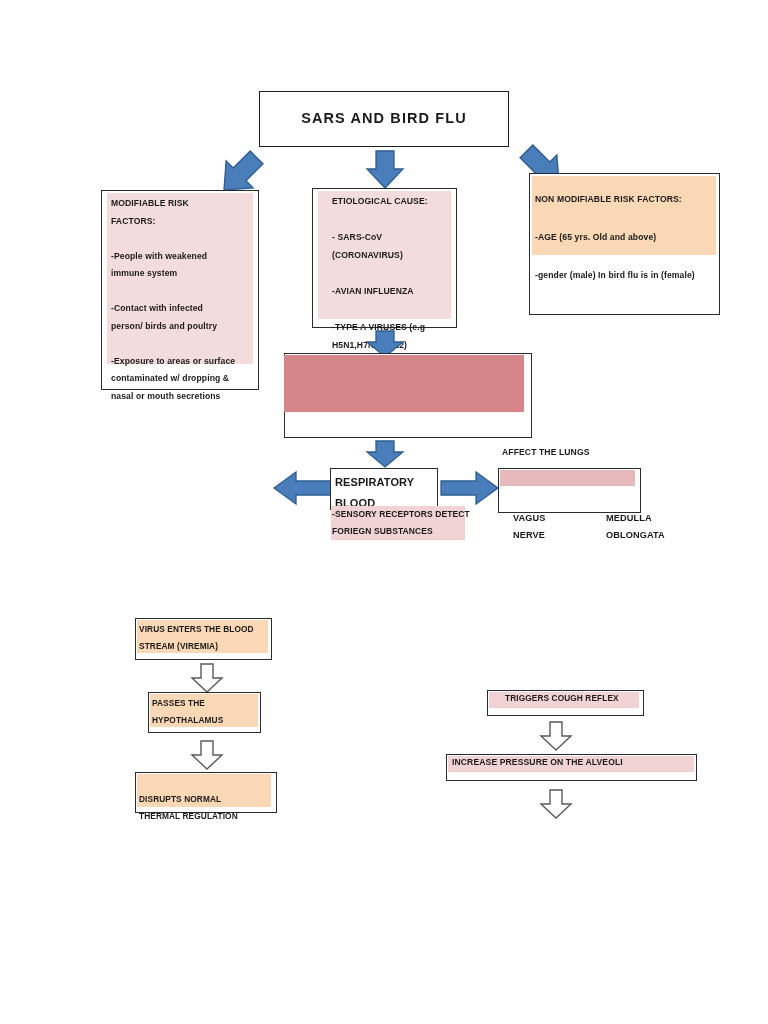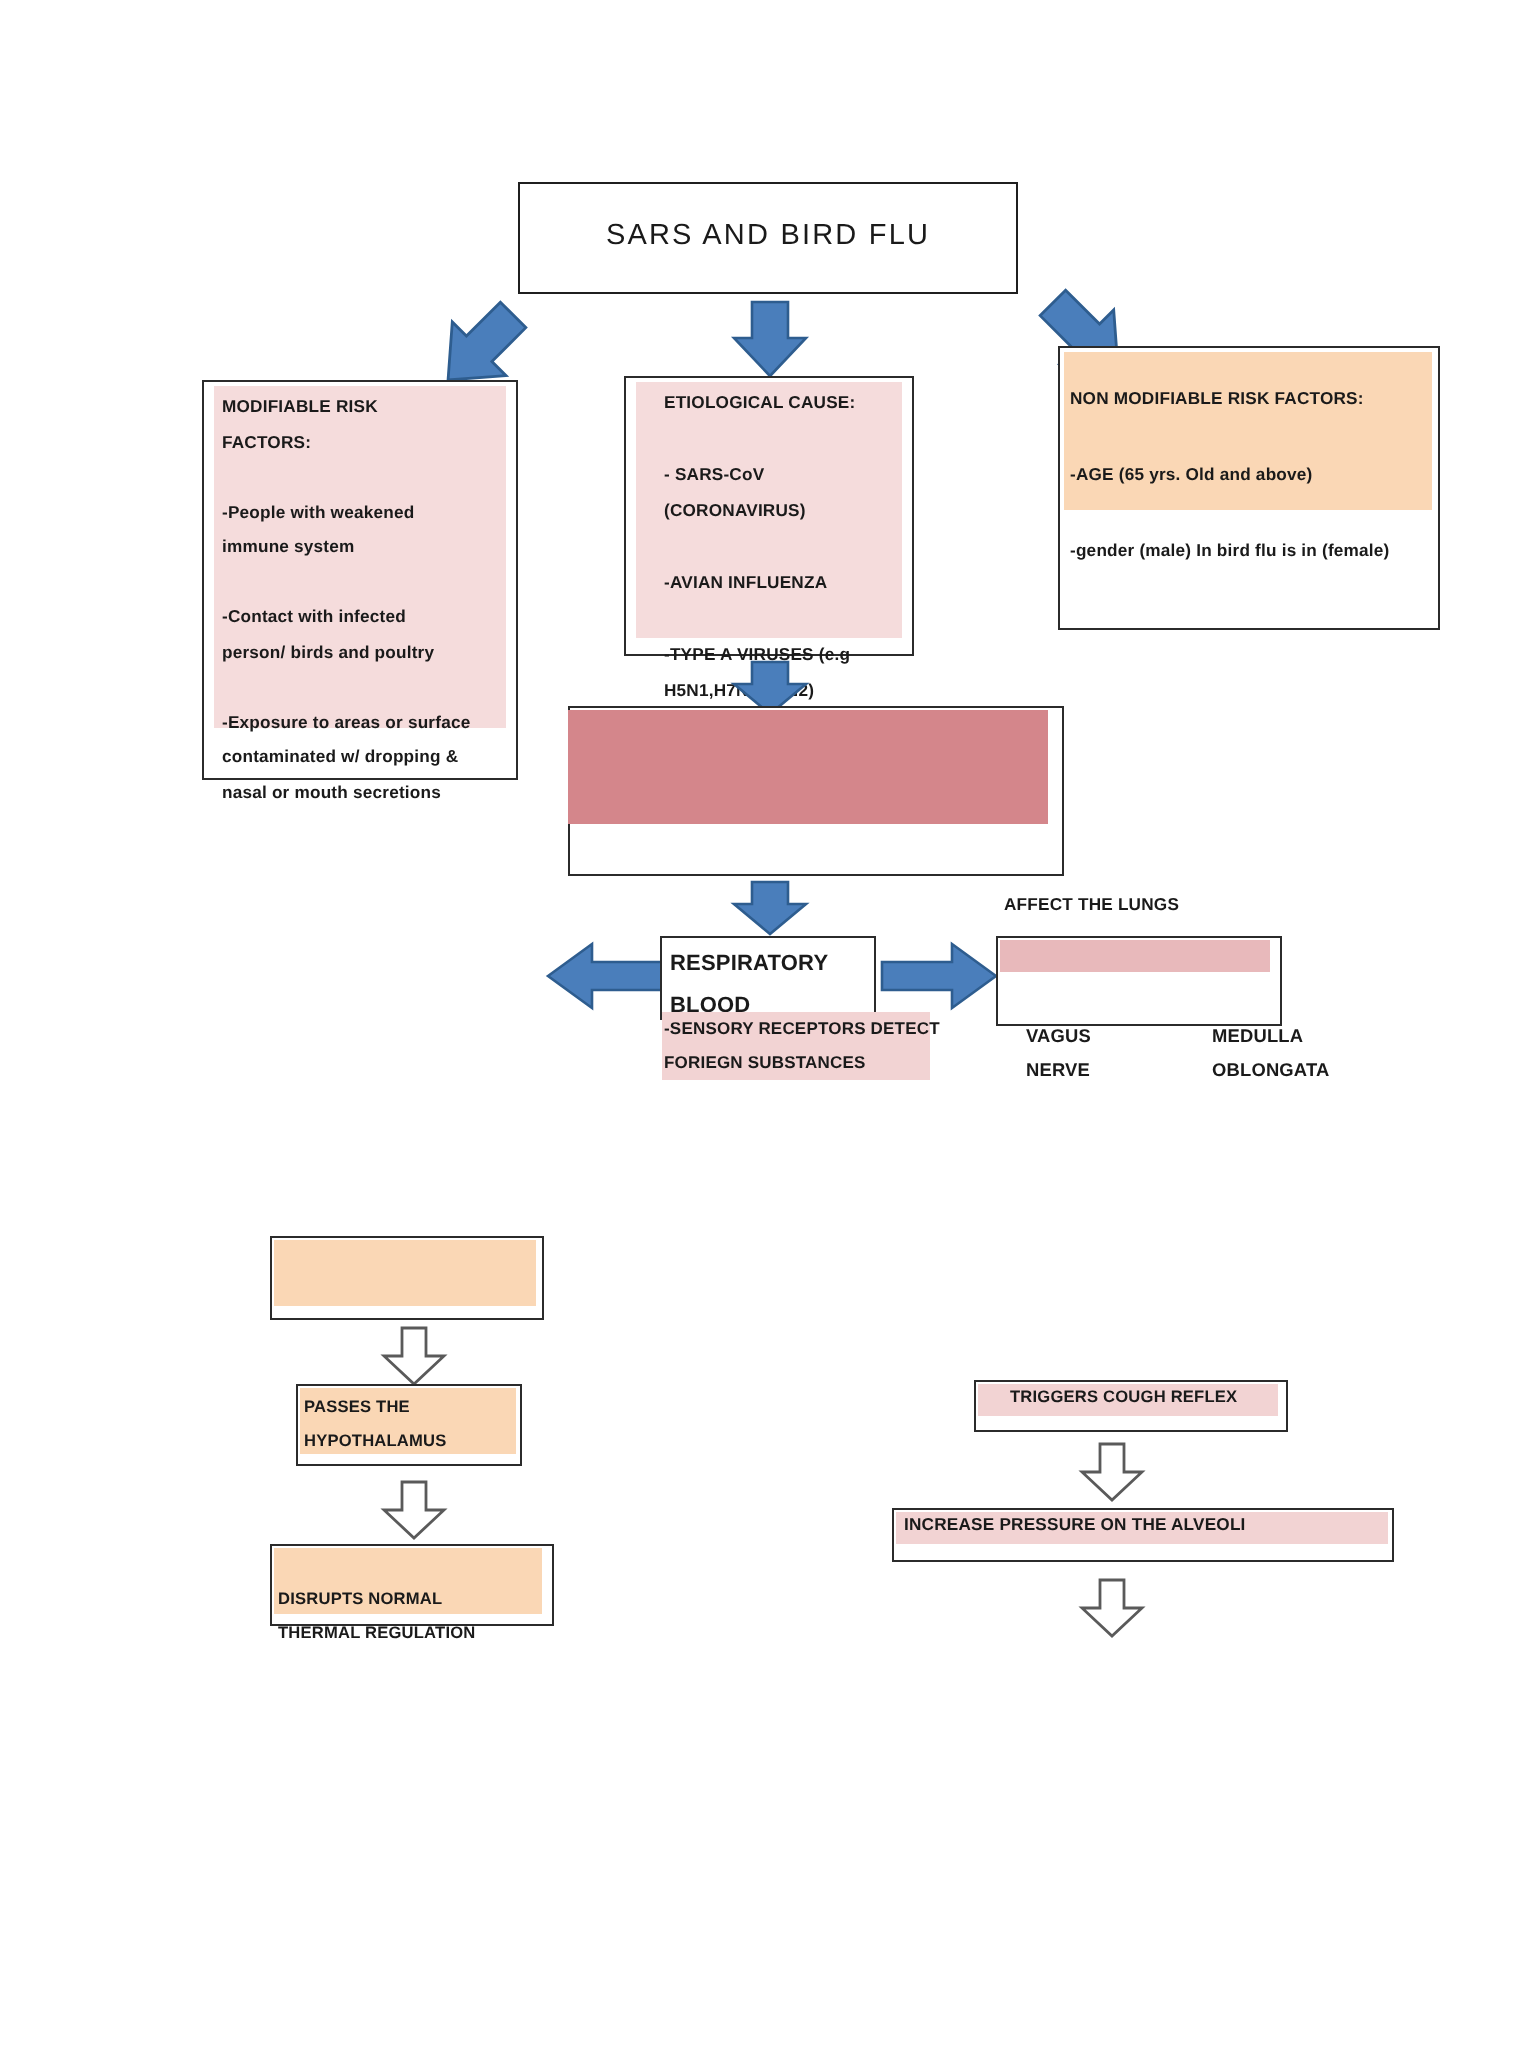--- a/index.html
+++ b/index.html
@@ -39,21 +39,21 @@
 
   
   #title-box {
     left: 259px; top: 91px; width: 250px; height: 56px;
     border: 1.5px solid #1f1f1f;
   }
   #title-text {
     left: 259px; top: 110px; width: 250px;
     text-align: center;
     font-size: 14.5px;
-    font-weight: normal;
+    font-weight: bold;
     letter-spacing: 1.1px;
   }
 
   
   #mod-box { left: 101px; top: 190px; width: 158px; height: 200px; }
   #mod-fill { left: 107px; top: 193px; width: 146px; height: 171px; background: #f5dcdc; }
   #mod-text {
     left: 111px; top: 195px; width: 145px;
     font-size: 8.6px; line-height: 17.5px;
   }
@@ -242,20 +242,22 @@
   <div class="box" id="lungs-box"></div>
   <div class="fill" id="lungs-fill"></div>
   <div class="txt" id="lungs-text">AFFECT THE LUNGS</div>
   <div class="txt" id="vagus-text">VAGUS
 NERVE</div>
   <div class="txt" id="medulla-text">MEDULLA
 OBLONGATA</div>
 
   <div class="box" id="viremia-box"></div>
   <div class="fill" id="viremia-fill"></div>
+  <div class="txt" id="viremia-text">VIRUS ENTERS THE BLOOD
+STREAM (VIREMIA)</div>
 
   <svg class="arrow-outline" style="left:190px; top:663px;" width="34" height="30" viewBox="0 0 34 30">
     <path d="M11 1 L23 1 L23 15 L32 15 L17 29 L2 15 L11 15 Z" fill="#ffffff" stroke="#5a5a5a" stroke-width="1.4"></path>
   </svg>
 
   <div class="box" id="hypo-box"></div>
   <div class="fill" id="hypo-fill"></div>
   <div class="txt" id="hypo-text">PASSES THE
 HYPOTHALAMUS</div>
 

